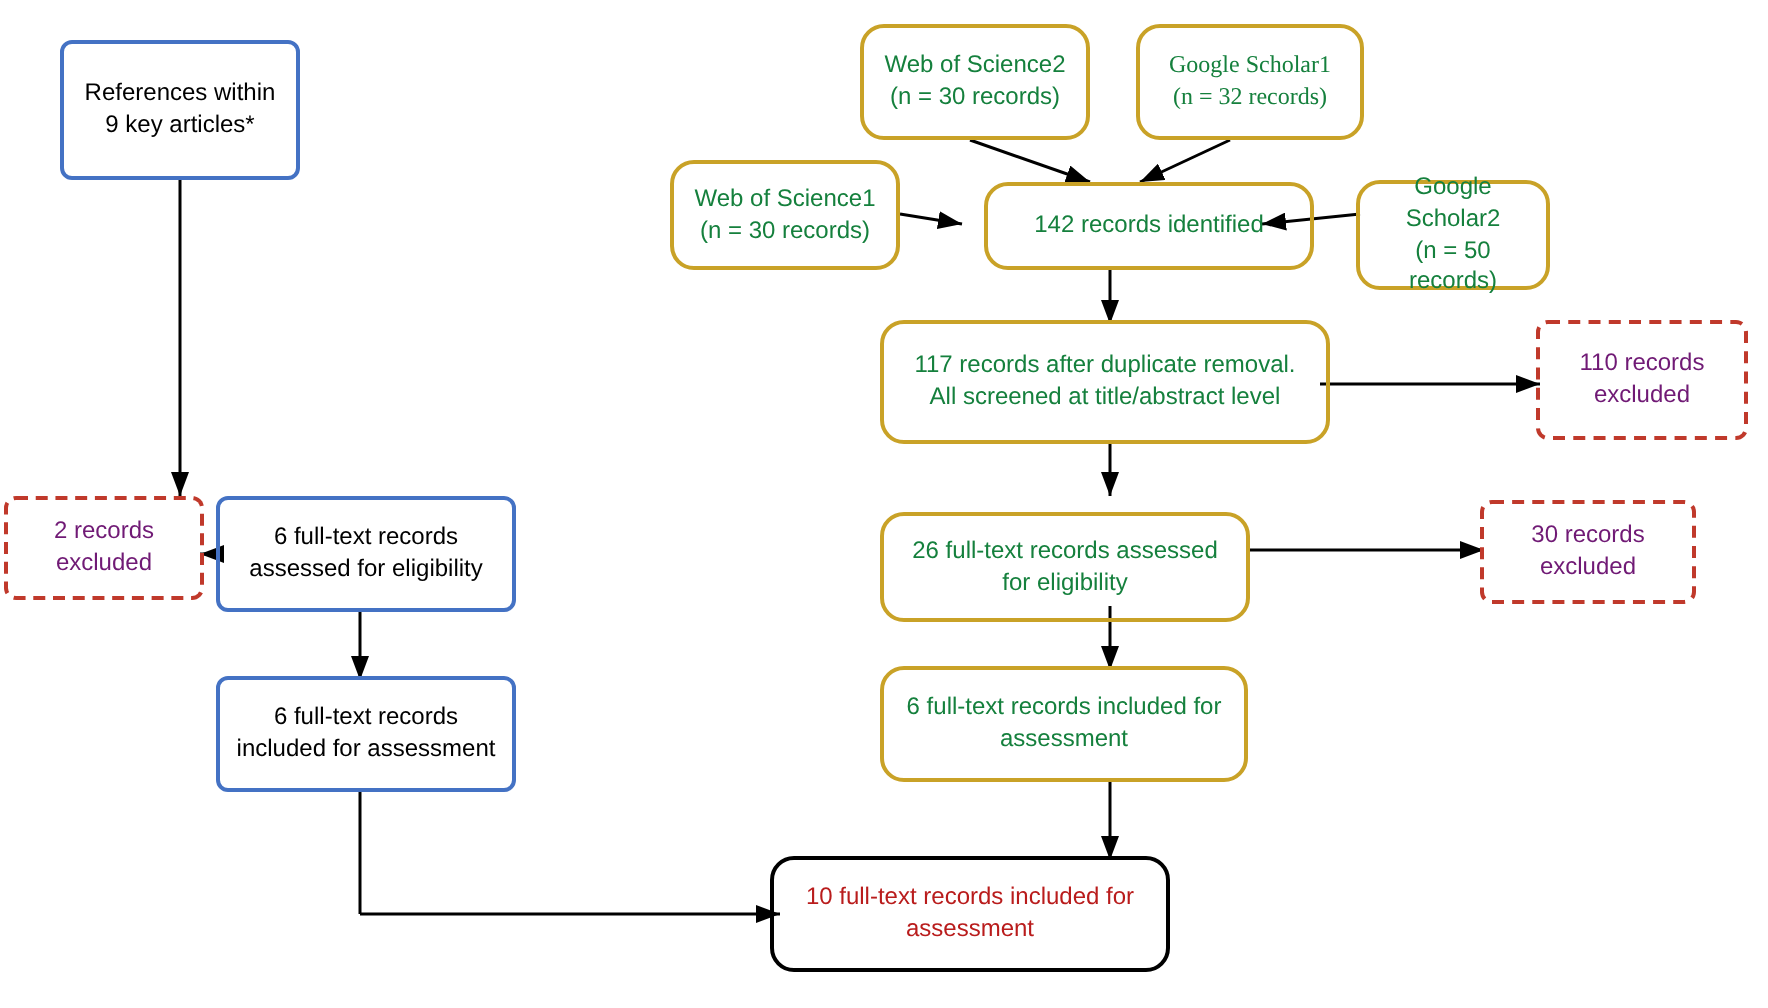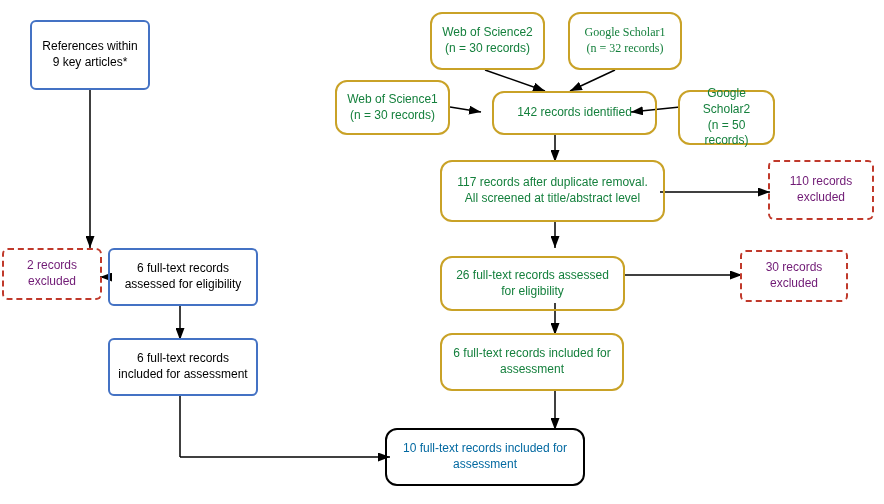--- a/index.html
+++ b/index.html
@@ -37,21 +37,21 @@
 
     .box-gold {
       border: 2px solid #C9A227;
       border-radius: 12px;
       color: #15803d;
     }
 
     .box-black {
       border: 2px solid #000;
       border-radius: 12px;
-      color: #0369a1;
+      color: #b91c1c;
     }
 
     .box-dashed-red {
       border: 2px dashed #C0392B;
       border-radius: 6px;
       color: #701a75;
     }
 
     
     .arrows-svg {

